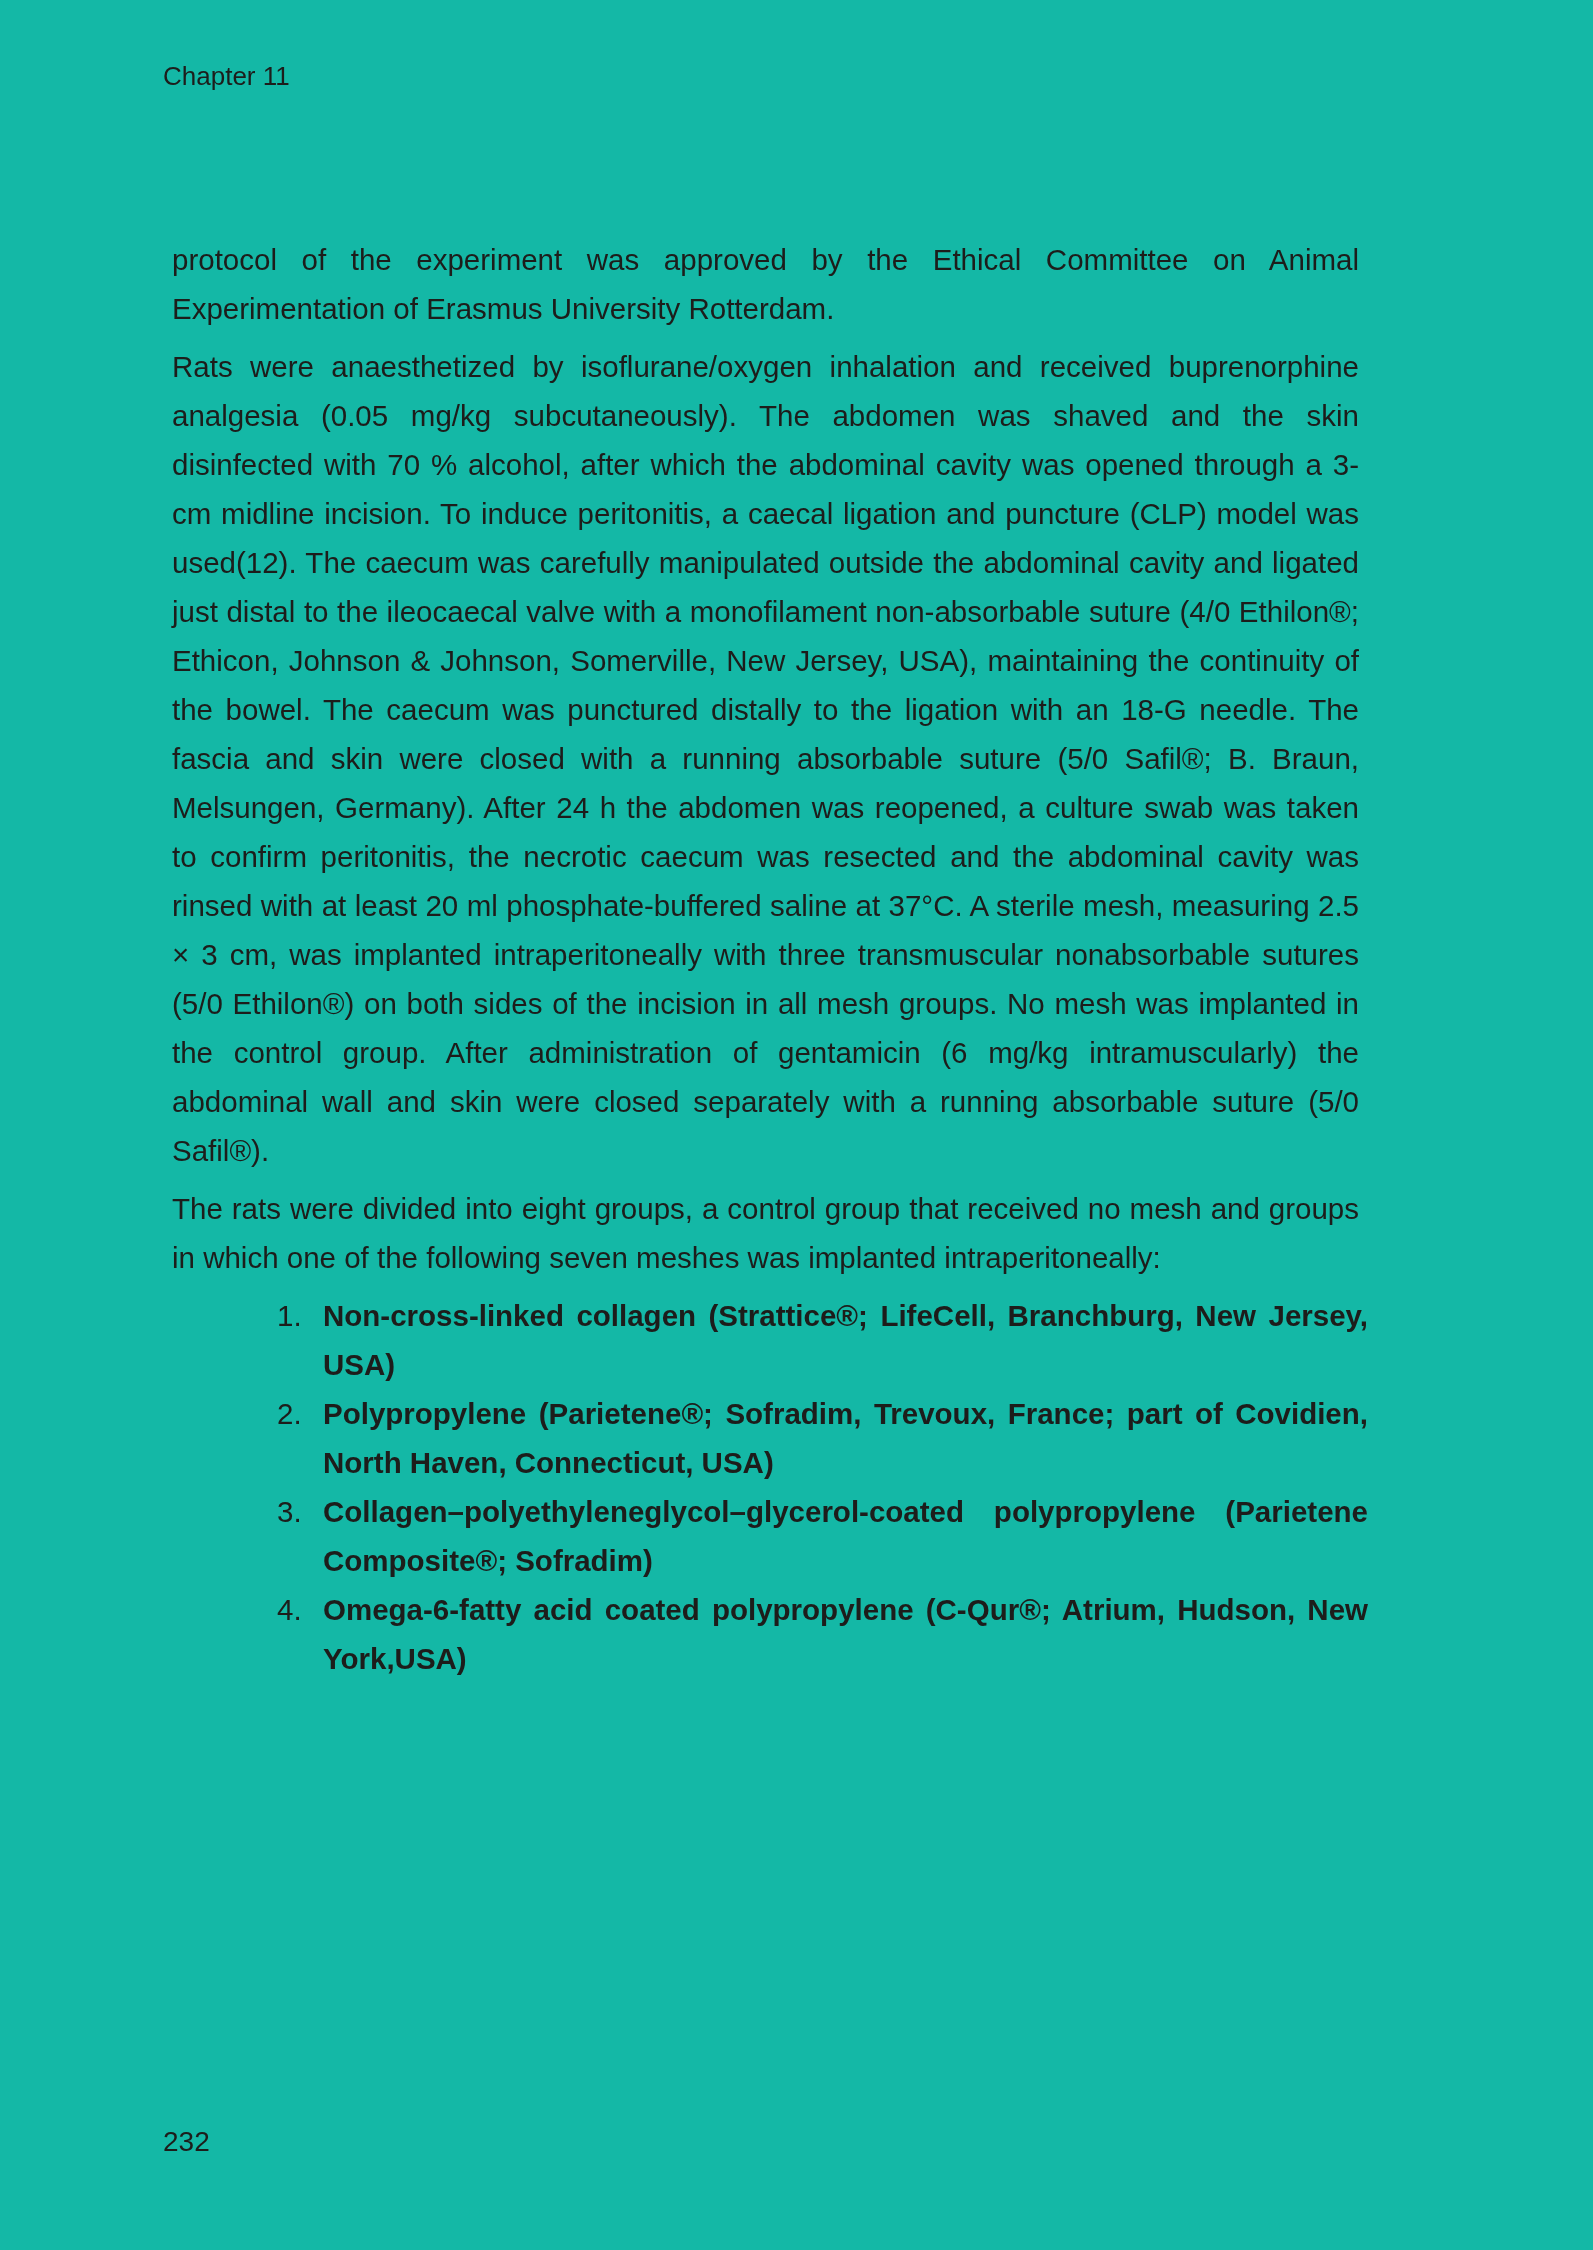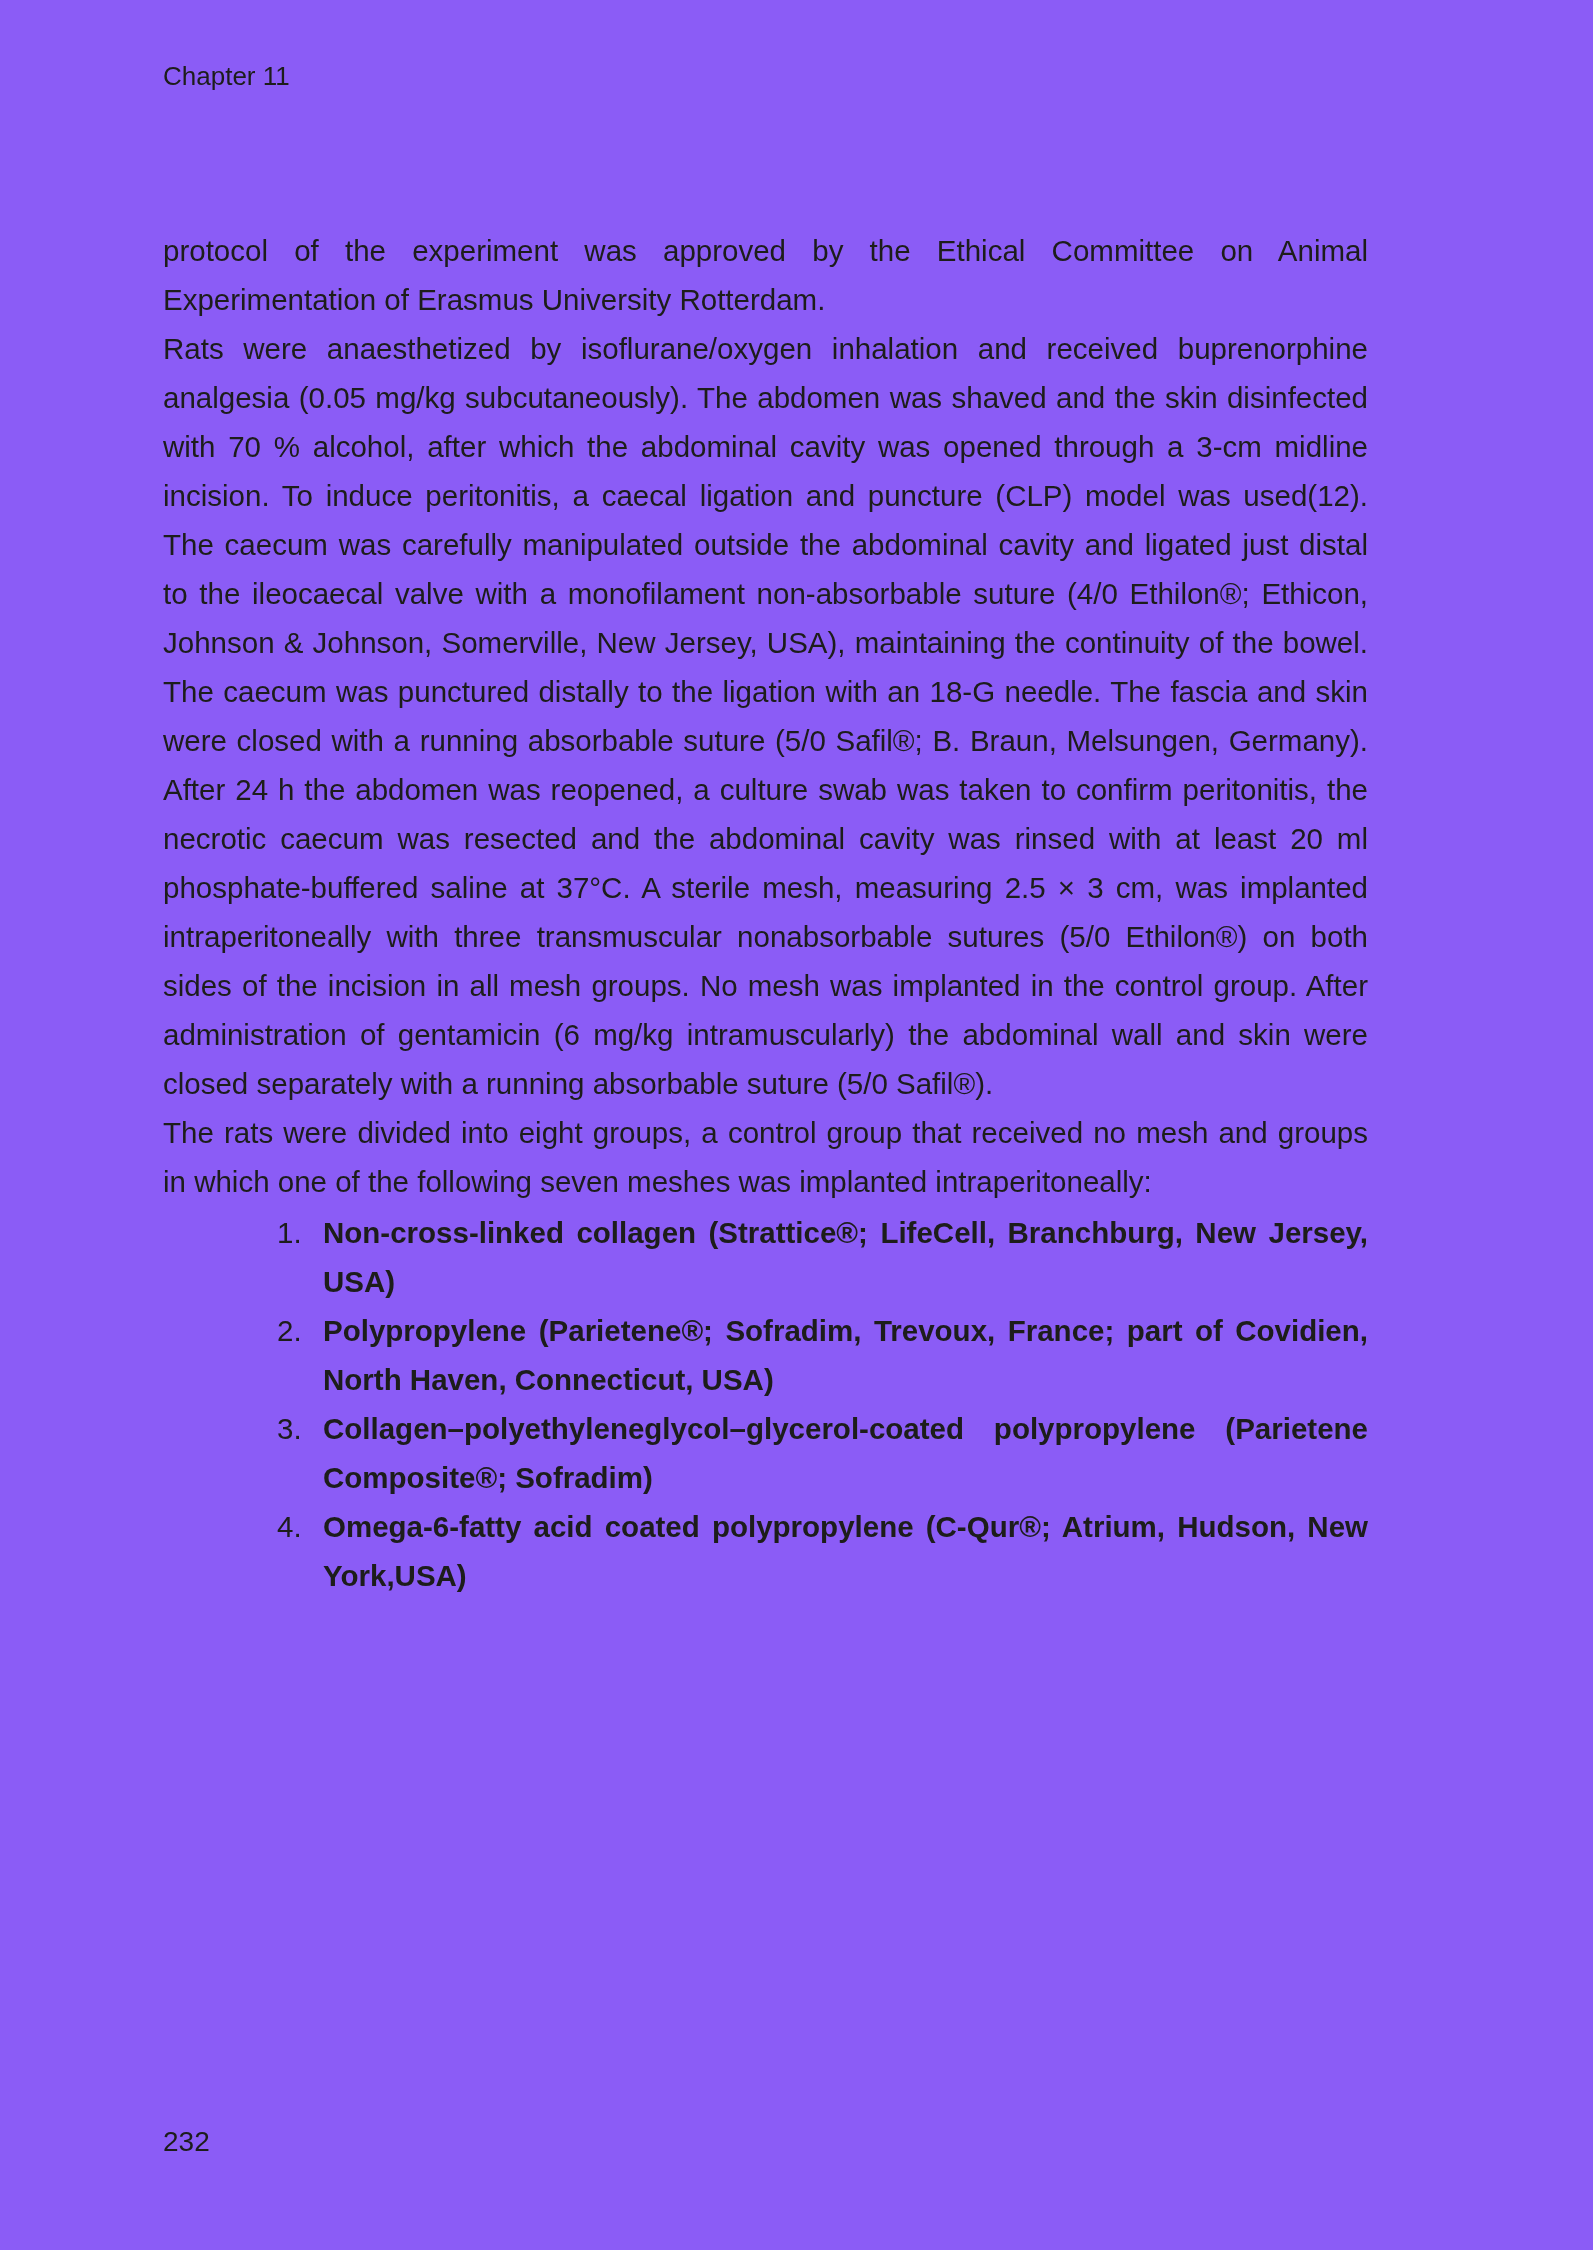--- a/index.html
+++ b/index.html
@@ -4,40 +4,40 @@
 <style>
   html, body {
     margin: 0;
     padding: 0;
     background: #ffffff;
   }
   .page {
     position: relative;
     width: 1593px;
     height: 2250px;
-    background: #8b5cf6;
+    background: #14b8a6;
     font-family: "Liberation Sans", sans-serif;
     color: #1d1d1b;
     overflow: hidden;
   }
   .running-header {
     position: absolute;
     left: 163px;
     top: 60px;
     font-size: 26px;
     line-height: 32px;
   }
   .content {
     position: absolute;
     left: 163px;
     top: 226px;
     width: 1205px;
   }
   p.body-text {
-    margin: 0;
+    margin: 9px;
     font-size: 29.5px;
     line-height: 49px;
     text-align: justify;
     text-justify: inter-word;
   }
   h2.section-heading {
     margin: 52px 0 8px 0;
     font-size: 31px;
     line-height: 40px;
     font-weight: bold;

